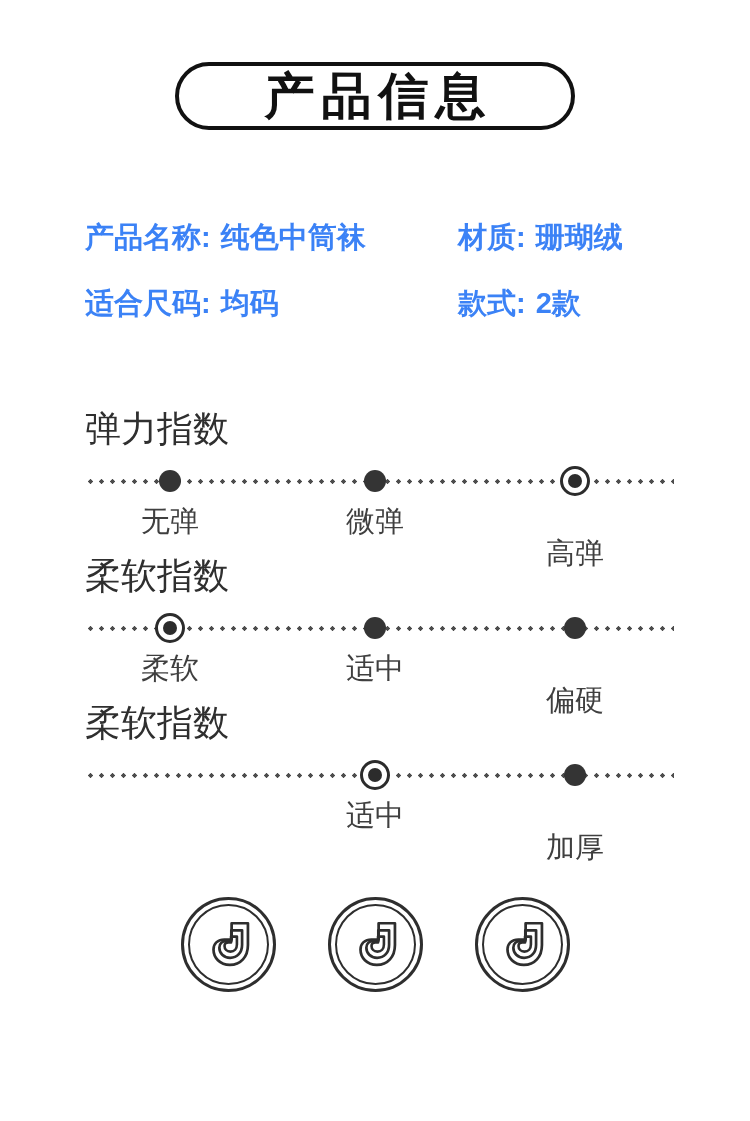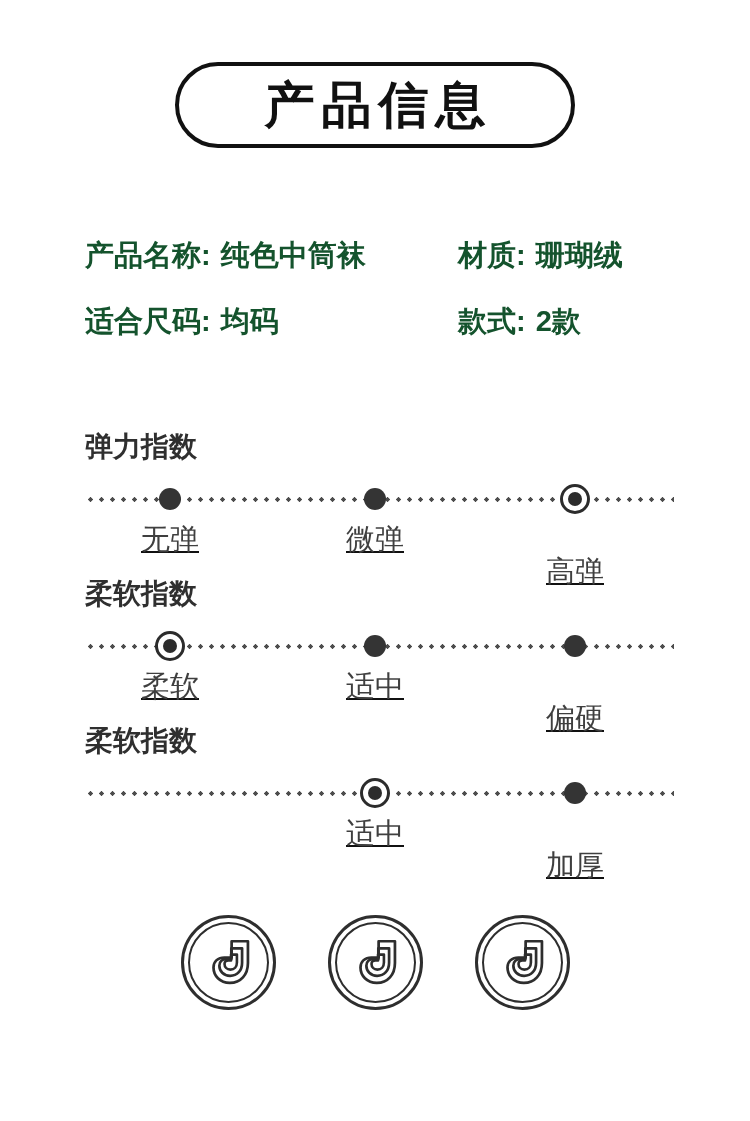--- a/index.html
+++ b/index.html
@@ -8,68 +8,68 @@
     width: 750px; height: 1121px;
     font-family: "Liberation Sans", "DejaVu Sans", sans-serif;
     color: #111111;
     position: relative;
     overflow: hidden;
   }
   .page { width: 750px; height: 1121px; position: relative; background: #ffffff; }
 
   
   .title-pill {
-    width: 400px; height: 86px;
+    width: 400px; height: 68px;
     margin: 62px auto 0 auto;
     border: 4px solid #111111;
     border-radius: 50px;
     display: flex; align-items: center; justify-content: center;
   }
   .title-pill .title-text {
     font-size: 50px; font-weight: 800; letter-spacing: 7px;
     padding-left: 7px; color: #111111;
   }
 
   
   .info-grid {
     margin: 88px 0 0 85px;
     width: 610px;
     display: grid;
     grid-template-columns: 373px 1fr;
     row-gap: 26px;
   }
-  .info-field { font-size: 29px; font-weight: 700; color: #14532d; white-space: nowrap; }
+  .info-field { font-size: 29px; font-weight: 700; color: #3b82f6; white-space: nowrap; }
   .info-field .info-label { margin-right: 10px; }
 
   
   .scales { margin-top: 86px; }
   .scale { margin-bottom: 20px; }
   .scale.last { margin-top: 18px; }
   .scale-title {
     margin-left: 85px;
-    font-size: 28px; font-weight: 700; color: #2f2f2f;
+    font-size: 36px; font-weight: 400; color: #2f2f2f;
     line-height: 38px;
   }
   .scale-track {
     position: relative;
     margin-top: 18px;
     height: 71px;
   }
   .dotted-line {
     position: absolute;
     left: 85px; right: 76px; top: 13px;
     height: 5px;
     background-image: radial-gradient(circle, #4d4d4d 2px, transparent 2.3px);
     background-size: 11px 5px;
     background-repeat: repeat-x;
   }
   .scale-point {
     position: absolute; top: 0;
     transform: translateX(-50%);
-    display: flex; flex-direction: column; align-items: center; text-decoration: underline;
+    display: flex; flex-direction: column; align-items: center;
   }
   .scale-point.p0 { left: 170px; }
   .scale-point.p1 { left: 375px; }
   .scale-point.p2 { left: 575px; gap: 32px; }
   .dot-slot { height: 30px; display: flex; align-items: center; justify-content: center; }
   .dot {
     width: 22px; height: 22px; border-radius: 50%;
     background: #343434;
     display: flex; align-items: center; justify-content: center;
   }

